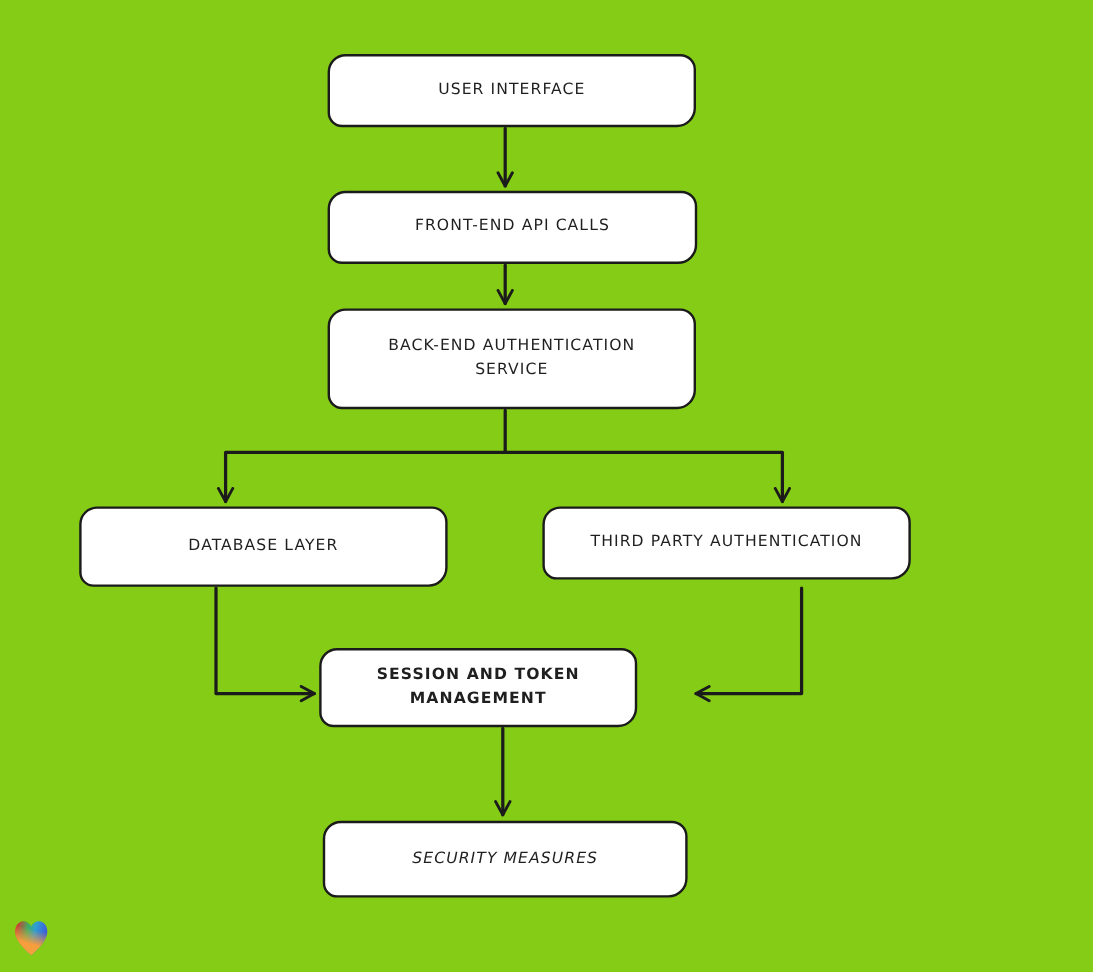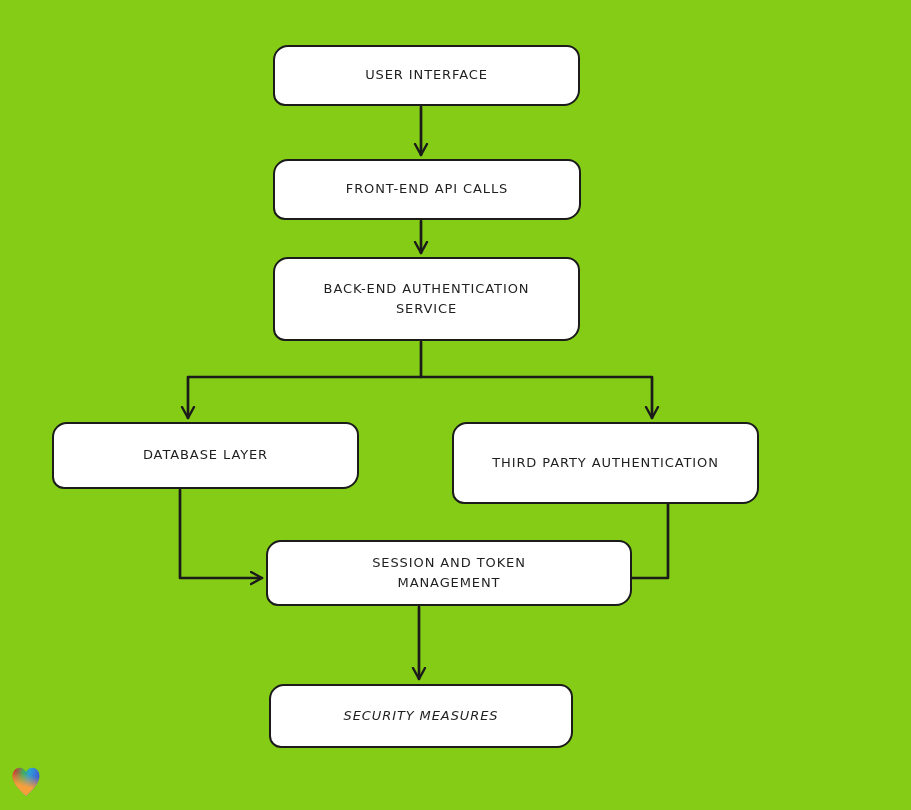--- a/index.html
+++ b/index.html
@@ -38,23 +38,23 @@
     letter-spacing: 0.9px;
     line-height: 1.55;
     color: #1f1f1f;
     white-space: pre-line;
     padding: 2px 14px;
   }
   
   #n-user-interface        { left: 273px; top: 45px;  width: 307px; height: 61px; }
   #n-front-end-api-calls   { left: 273px; top: 159px; width: 308px; height: 61px; }
   #n-back-end-auth         { left: 273px; top: 257px; width: 307px; height: 84px; }
-  #n-database-layer        { left: 52px;  top: 422px; width: 307px; height: 67px; }
-  #n-third-party-auth      { left: 452px; top: 422px; width: 307px; height: 82px; }
-  #n-session-token         { left: 266px; top: 540px; width: 366px; height: 66px; }
+  #n-database-layer        { left: 66px;  top: 422px; width: 307px; height: 67px; }
+  #n-third-party-auth      { left: 452px; top: 422px; width: 307px; height: 61px; }
+  #n-session-token         { left: 266px; top: 540px; width: 265px; height: 66px; font-weight: bold; }
   #n-security-measures     { left: 269px; top: 684px; width: 304px; height: 64px; font-style: italic; }
   .logo {
     position: absolute;
     left: 8px;
     top: 761px;
     width: 36px;
     height: 39px;
   }
   .logo svg { display: block; filter: blur(0.3px); }
 </style>

